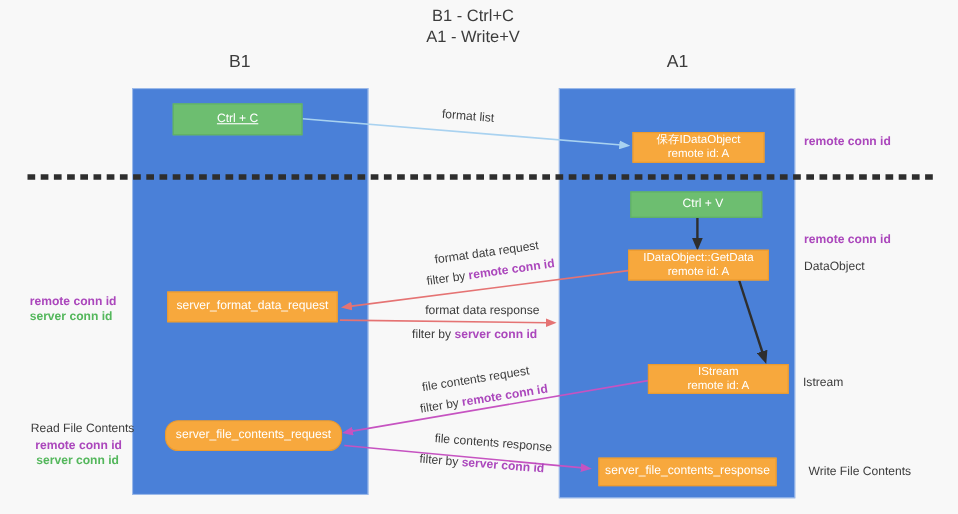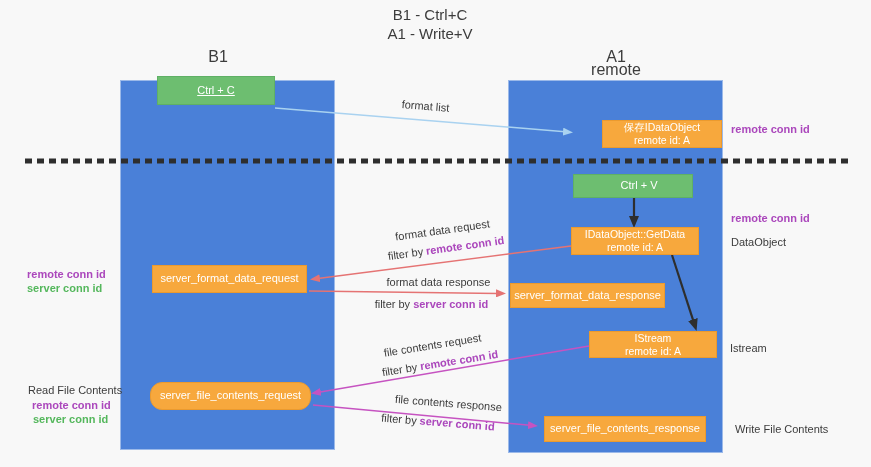--- a/index.html
+++ b/index.html
@@ -41,21 +41,20 @@
   <div class="title">
     <div>B1 - Ctrl+C</div>
     <div>A1 - Write+V</div>
   </div>
 
   <div class="lane-header" style="left:118px; top:50px;">
     <div>B1</div>
   </div>
   <div class="lane-header" style="left:516px; top:50px;">
     <div>A1</div>
-    <div>remote</div>
   </div>
 
   <div class="lane" style="left:120px; top:80px; width:215px; height:370px;"></div>
   <div class="lane" style="left:508px; top:80px; width:215px; height:373px;"></div>
 
   <svg class="overlay" width="871" height="467" viewBox="0 0 871 467">
     <defs>
       <marker id="ah-blue" markerUnits="userSpaceOnUse" markerWidth="10" markerHeight="8" refX="2" refY="4" orient="auto">
         <path d="M0,0 L10,4 L0,8 z" style="fill:var(--arrow_blue)"></path>
       </marker>
@@ -72,45 +71,42 @@
     <line class="st-sep" x1="25" y1="161" x2="848" y2="161"></line>
     <line class="st-blue" x1="275" y1="108" x2="565" y2="131.8" marker-end="url(#ah-blue)"></line>
     <line class="st-blk" x1="634" y1="198" x2="634" y2="218" marker-end="url(#ah-blk)"></line>
     <line class="st-blk" x1="672" y1="255" x2="693.5" y2="321.4" marker-end="url(#ah-blk)"></line>
     <line class="st-red" x1="571" y1="246" x2="317.9" y2="278.5" marker-end="url(#ah-red)"></line>
     <line class="st-red" x1="309" y1="291" x2="498" y2="293.4" marker-end="url(#ah-red)"></line>
     <line class="st-mag" x1="589" y1="346" x2="318.9" y2="392.2" marker-end="url(#ah-mag)"></line>
     <line class="st-mag" x1="313" y1="405" x2="530" y2="425.3" marker-end="url(#ah-mag)"></line>
   </svg>
 
-  <div class="node green" style="left:157px; top:76px; width:118px; height:29px;text-decoration:underline;">
+  <div class="node green" style="left:157px; top:94px; width:118px; height:29px;text-decoration:underline;">
     <div>Ctrl + C</div>
   </div>
 
-  <div class="node orange" style="left:602px; top:120px; width:120px; height:28px;">
+  <div class="node orange" style="left:575px; top:120px; width:120px; height:28px;">
     <div class="ln">保存IDataObject</div>
     <div class="ln">remote id: A</div>
   </div>
 
   <div class="node green" style="left:573px; top:174px; width:120px; height:24px;padding-left:12px;">
     <div>Ctrl + V</div>
   </div>
 
   <div class="node orange" style="left:571px; top:227px; width:128px; height:28px;">
     <div class="ln">IDataObject::GetData</div>
     <div class="ln">remote id: A</div>
   </div>
 
   <div class="node orange" style="left:152px; top:265px; width:155px; height:28px;">
     <div>server_format_data_request</div>
   </div>
 
-  <div class="node orange" style="left:510px; top:283px; width:155px; height:25px;">
-    <div>server_format_data_response</div>
-  </div>
 
   <div class="node orange" style="left:589px; top:331px; width:128px; height:27px;">
     <div class="ln">IStream</div>
     <div class="ln">remote id: A</div>
   </div>
 
   <div class="node orange" style="left:150px; top:382px; width:161px; height:28px;border-radius:12px;">
     <div>server_file_contents_request</div>
   </div>
 

